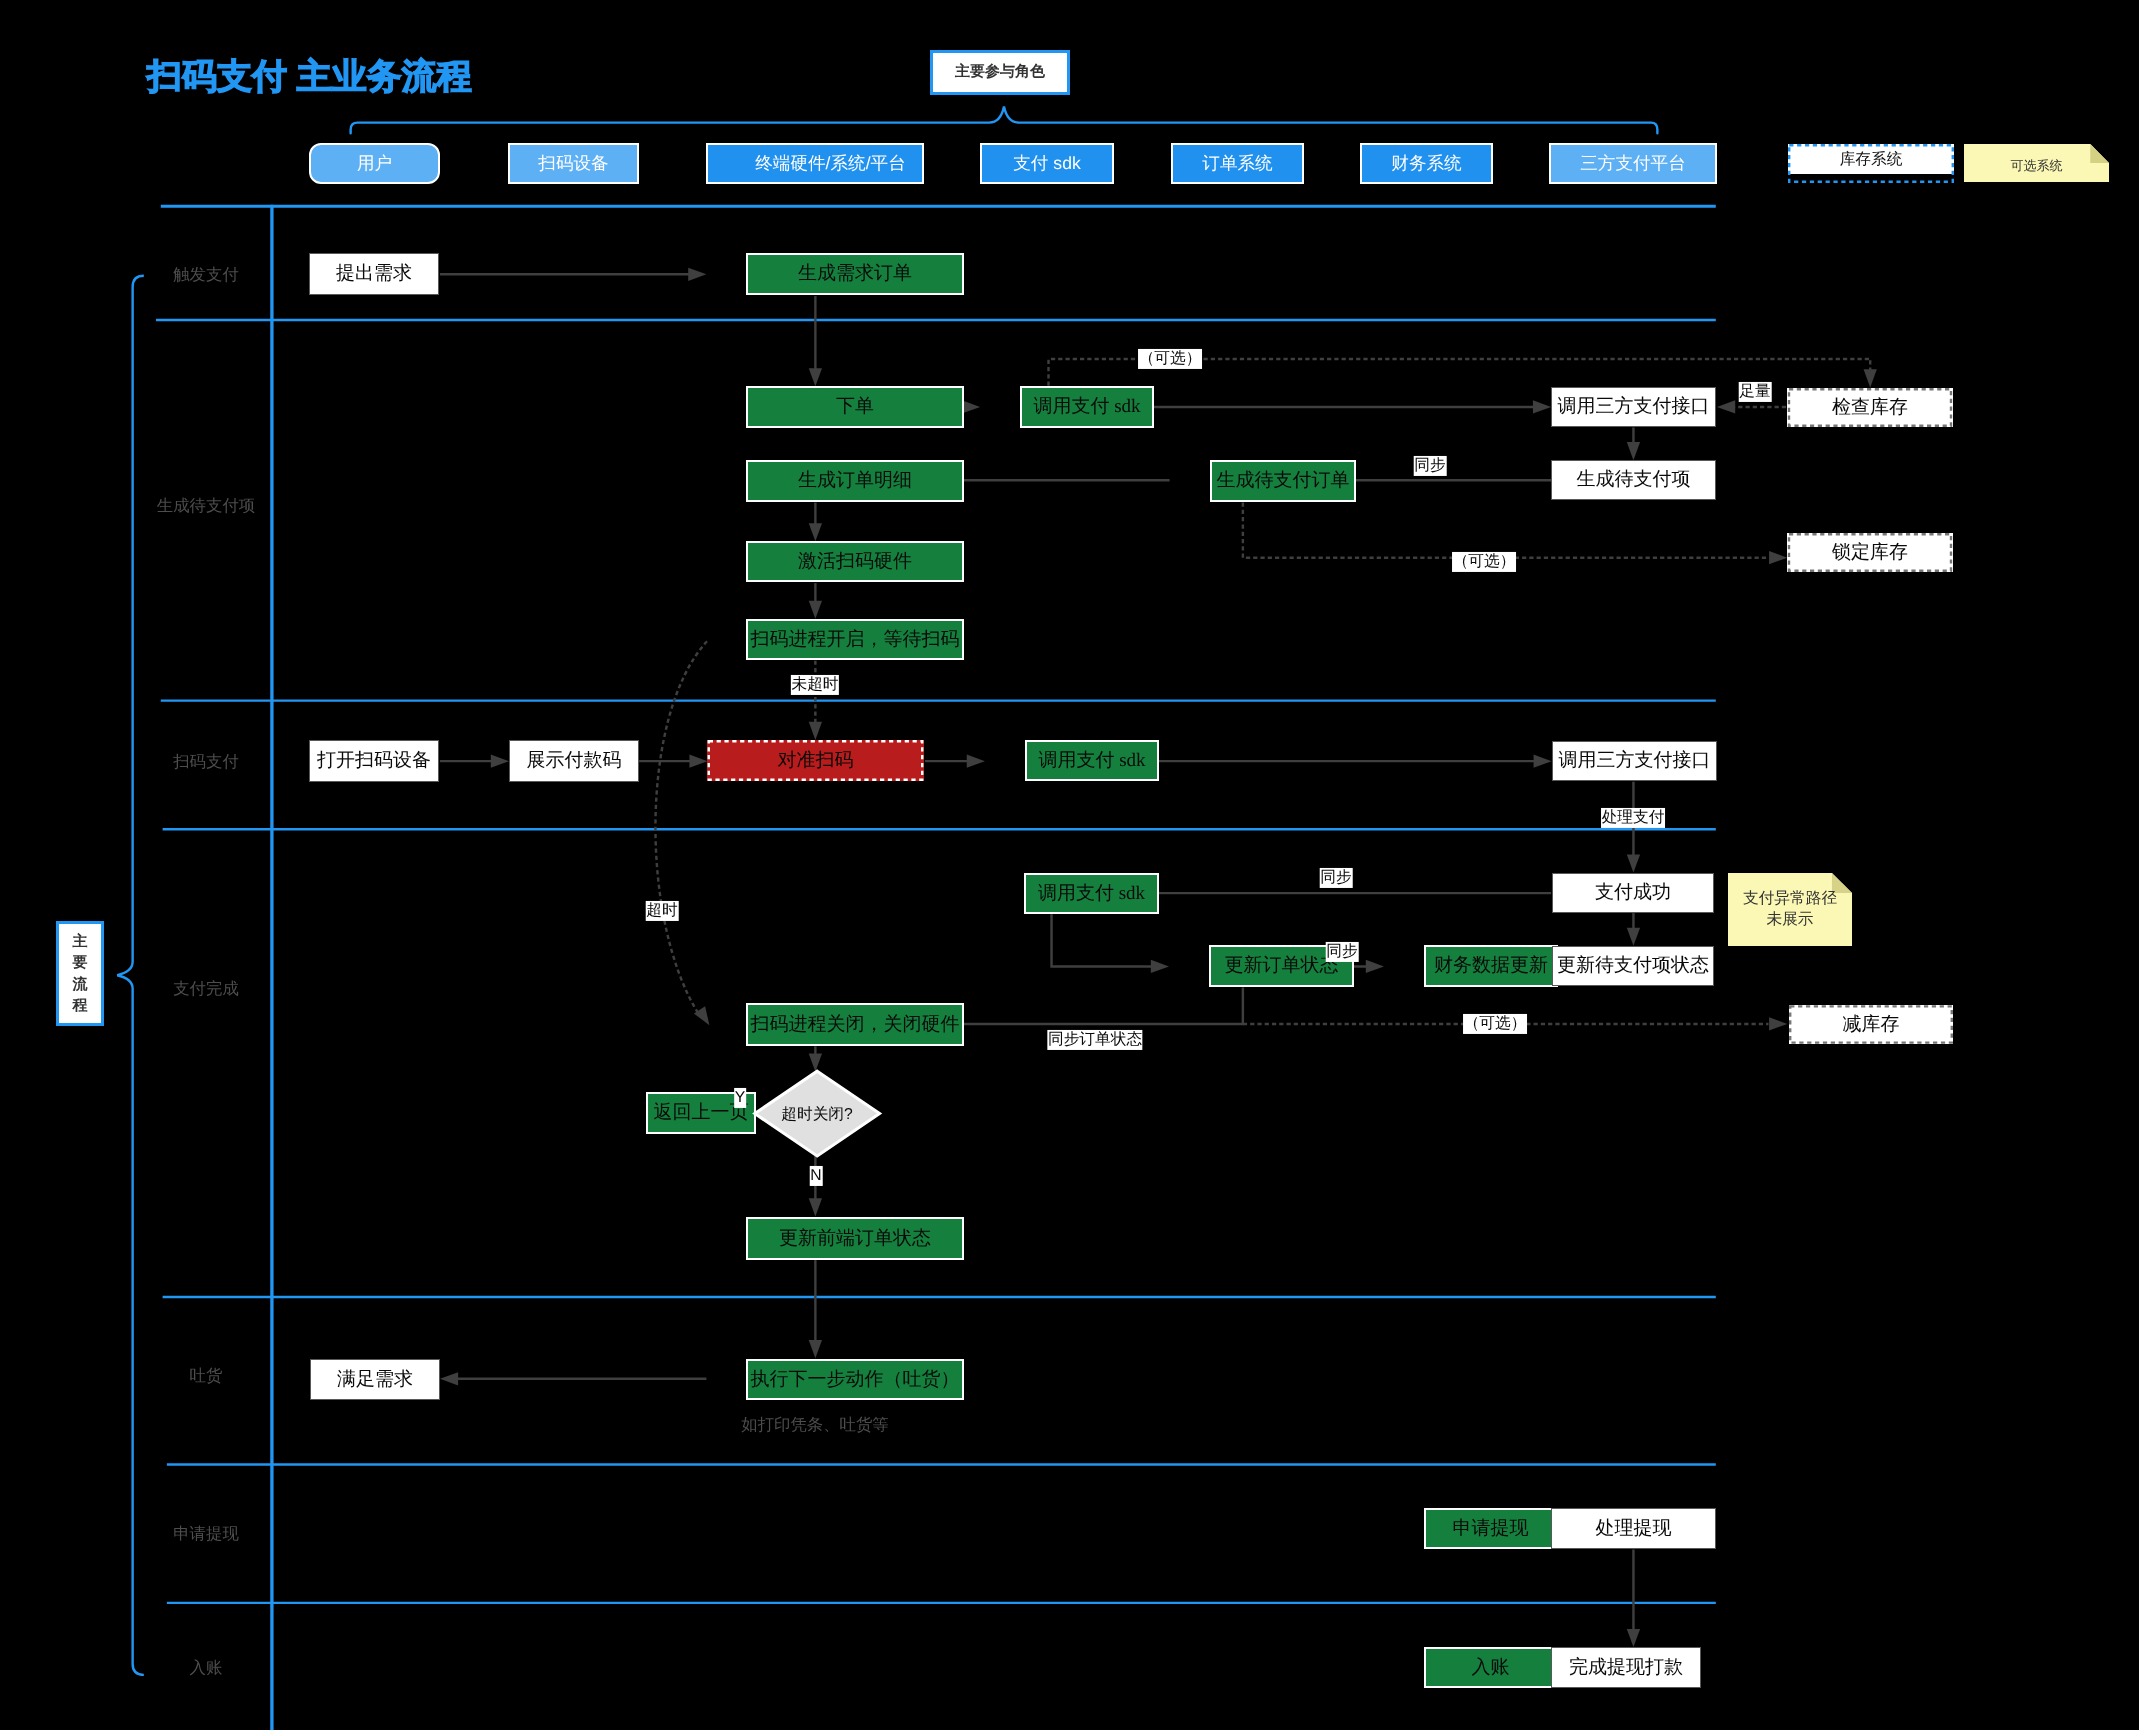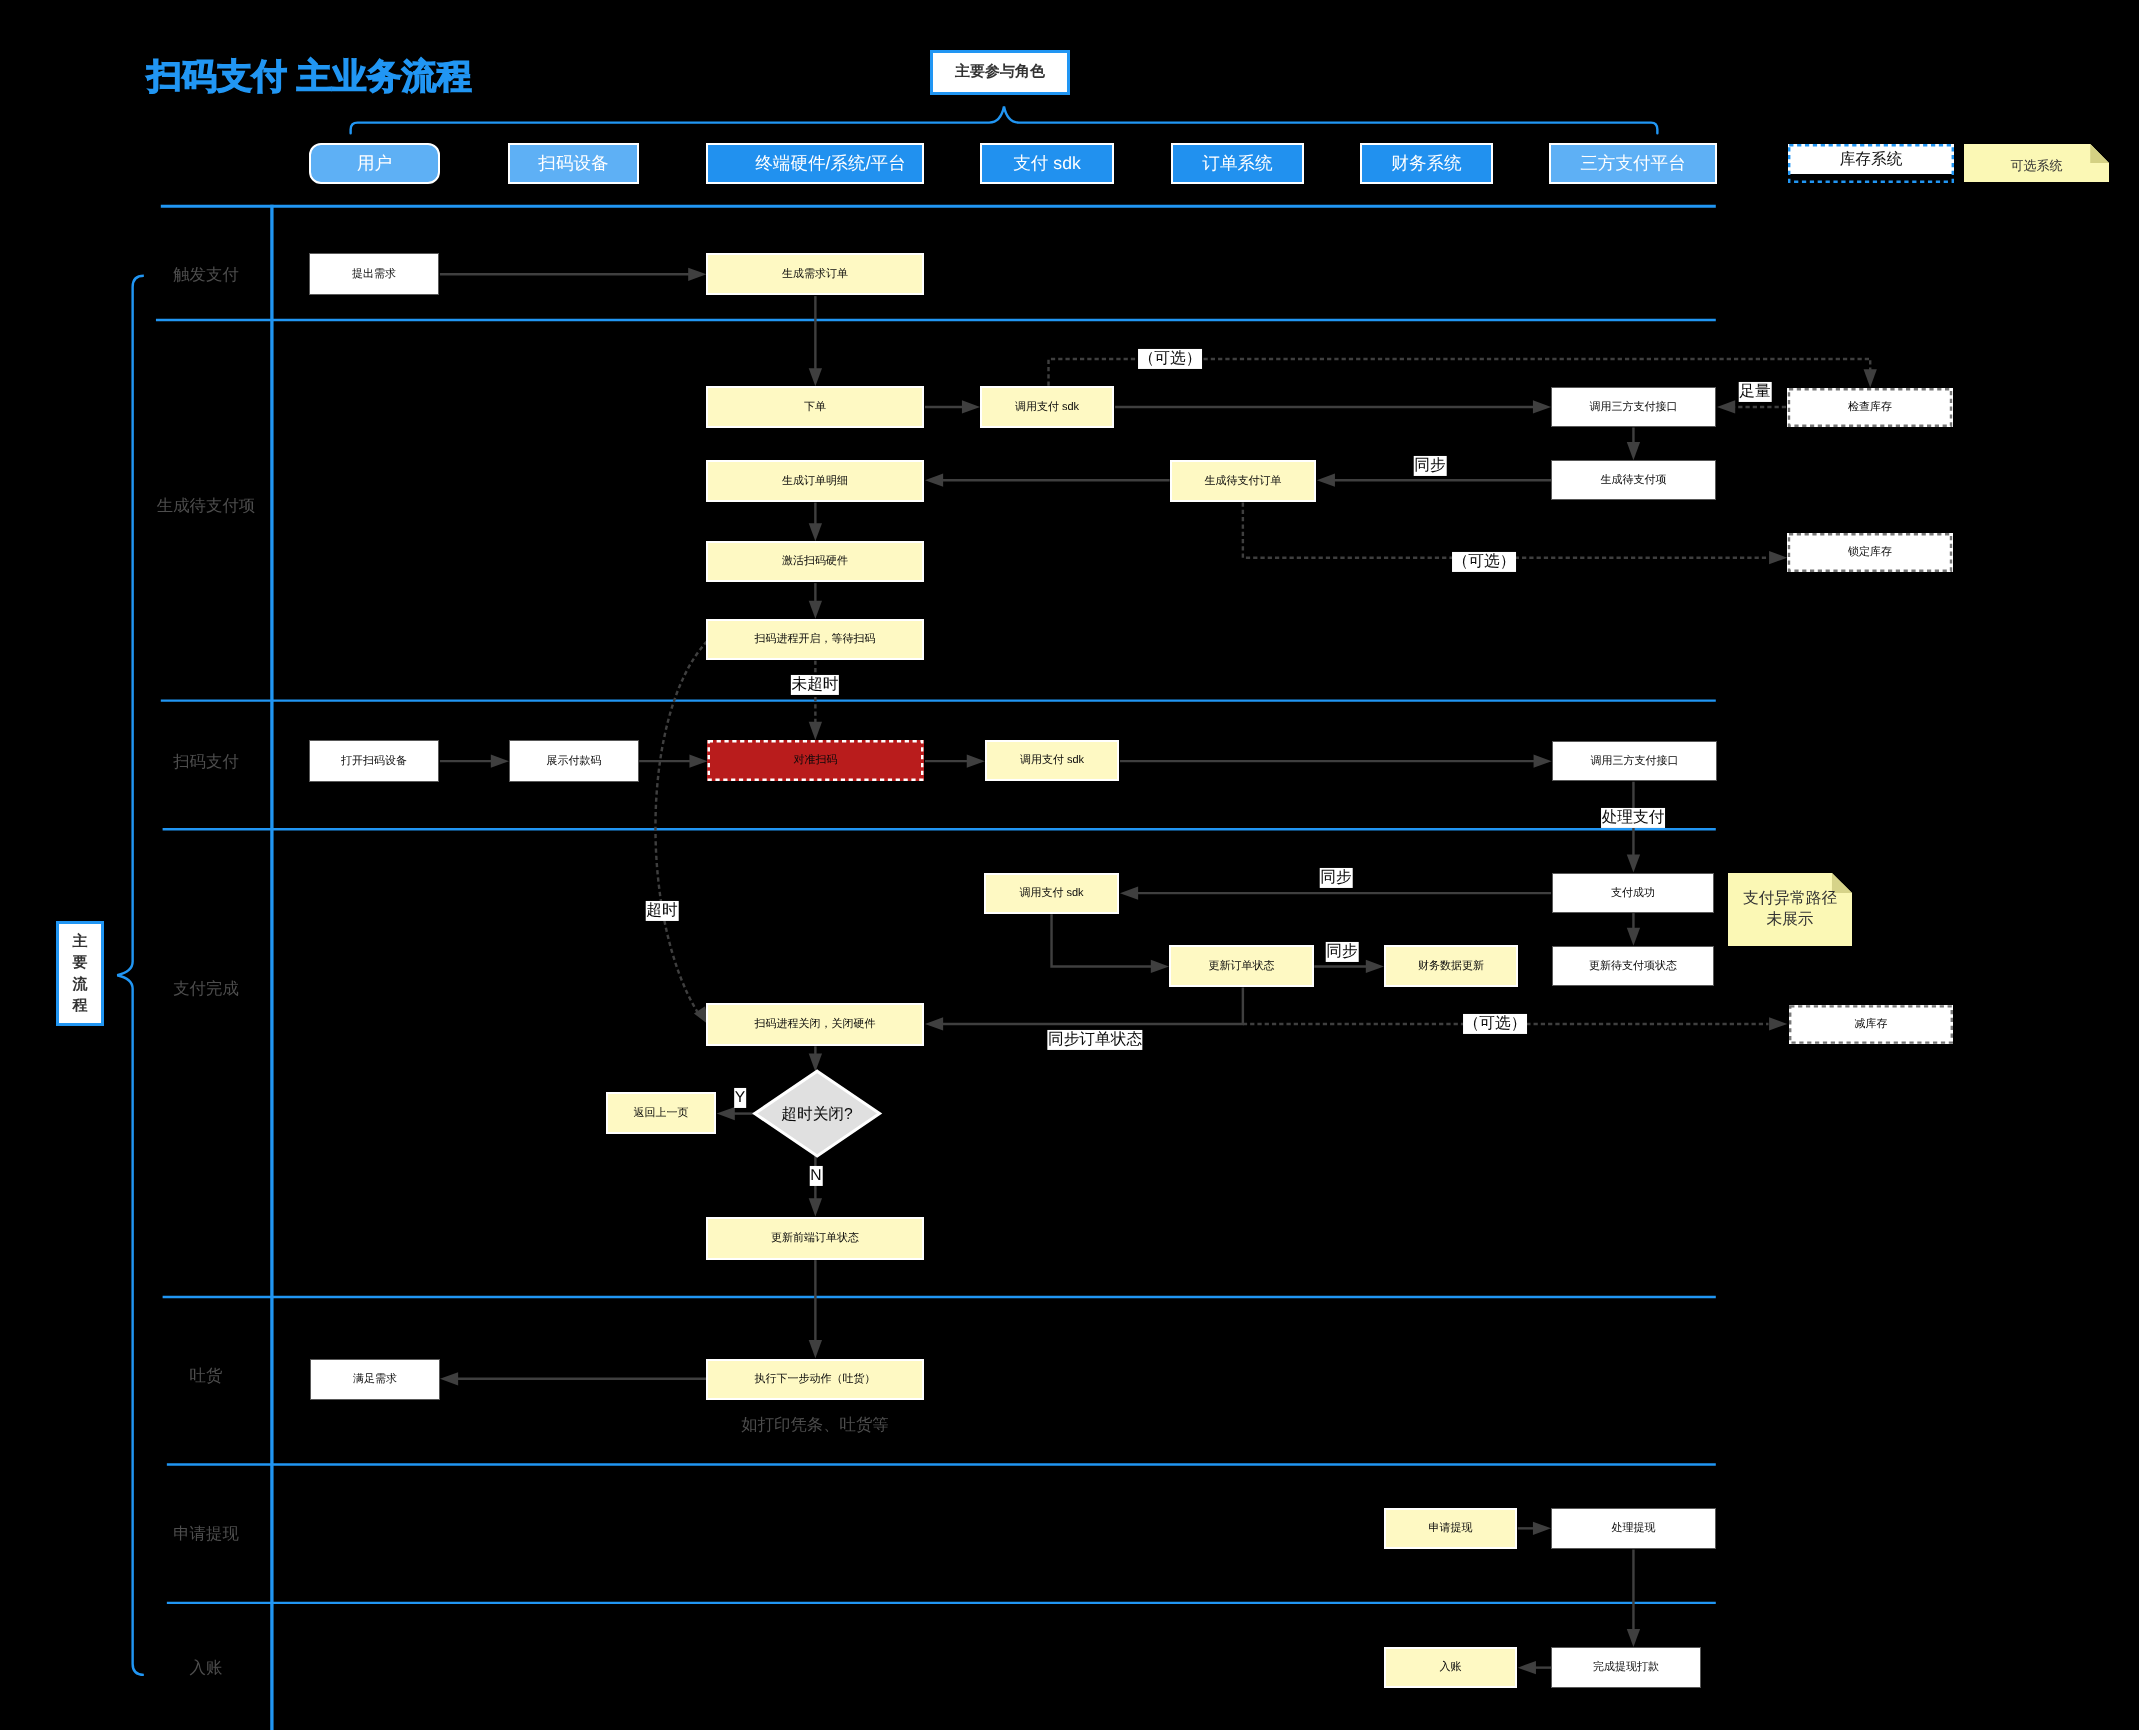--- a/index.html
+++ b/index.html
@@ -37,22 +37,22 @@
   #mainflow{left:56px;top:921px;width:48px;height:105px;border:3px solid #2196f3;
             background:#fff;display:flex;flex-direction:column;align-items:center;justify-content:center;
             color:#333;font-size:15px;font-weight:600;line-height:1.42;text-align:center;}
 
   
   .stage{color:#4d4d4d;font-size:16.4px;white-space:nowrap;transform:translate(-50%,-50%);
          left:206px;}
 
   
   .node{display:flex;align-items:center;justify-content:center;text-align:center;
-        font-size:11px;color:#0a0a0a;line-height:1.15;white-space:nowrap;}
-  .node.grey{background:#fef9c3;border:2.4px solid #ffffff;}
+        font-size:19px;color:#0a0a0a;line-height:1.15;white-space:nowrap;font-family:Liberation Serif, serif;}
+  .node.grey{background:#15803d;border:2.4px solid #ffffff;margin-left:40px;}
   #diamond{}
   .node.white{background:#fff;border:1.8px solid #595959;}
   .node.dashed{background:#fff;}
   .node.greydash{background:#b91c1c;}
   .dashbd{position:absolute;left:0;top:0;width:100%;height:100%;pointer-events:none;}
 
   
   .elabel{background:#fff;color:#0a0a0a;font-size:15.7px;padding:0 0.6px;white-space:nowrap;
           transform:translate(-50%,-50%);line-height:1.28;}
   .anno{color:#4d4d4d;font-size:16.4px;white-space:nowrap;transform:translate(-50%,-50%);}

